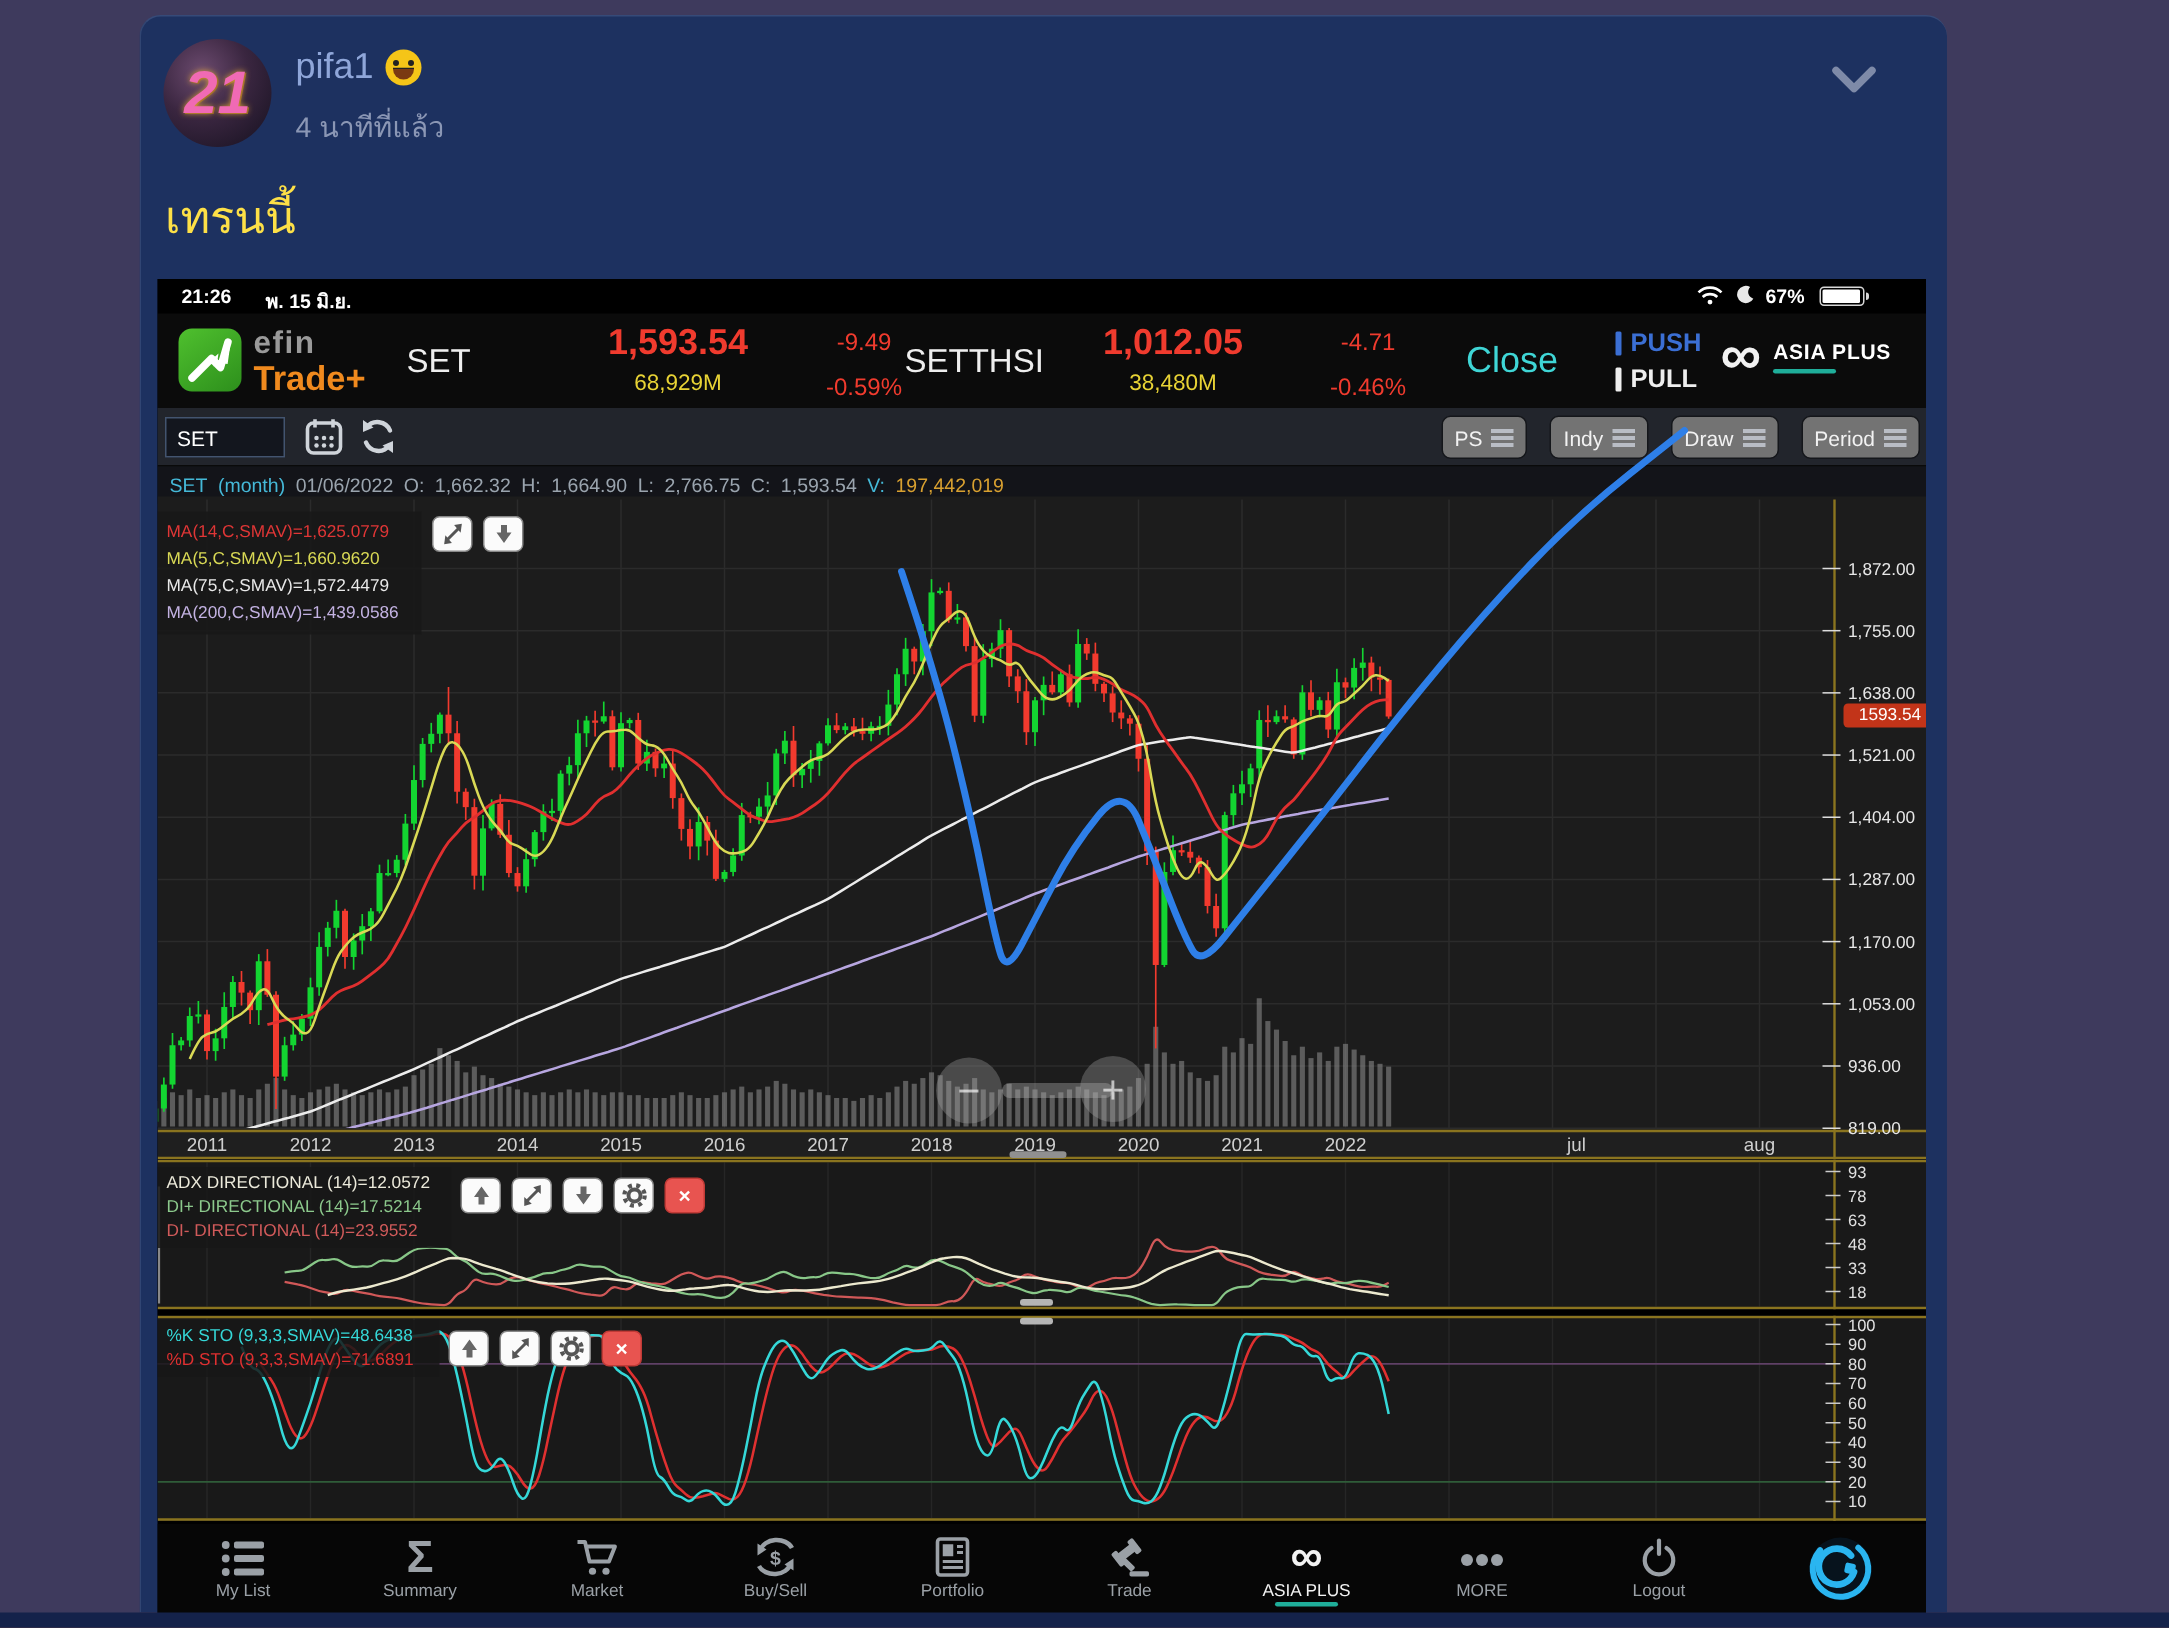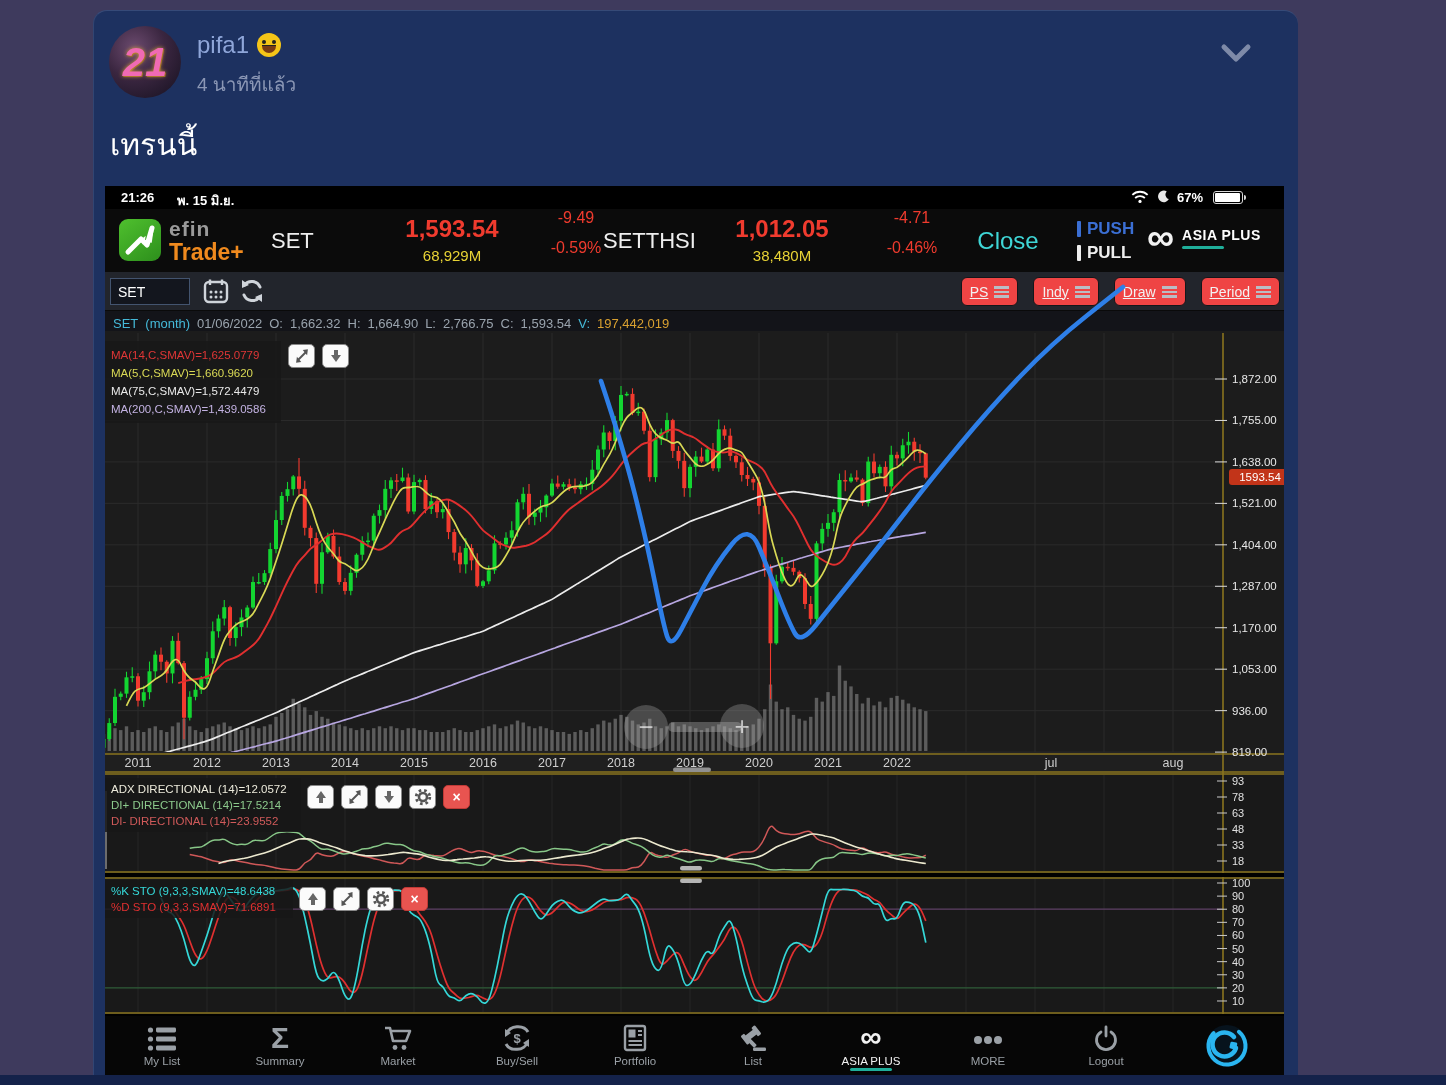--- a/index.html
+++ b/index.html
@@ -10,21 +10,21 @@
         border-radius:14px 14px 0 0;border-top:1px solid rgba(130,150,190,.25);border-left:1px solid rgba(130,150,190,.2);}
   .avatar{position:absolute;left:15px;top:15px;width:72px;height:72px;border-radius:50%;
           background:radial-gradient(circle at 35% 30%,#6b4a6e 0%,#3a2640 45%,#14101e 100%);
           display:flex;align-items:center;justify-content:center;overflow:hidden;}
   .avatar span{font-size:40px;font-weight:bold;color:#f06ab4;text-shadow:0 0 4px #d8a03a,1px 1px 0 #8a5a20;font-style:italic;}
   .username{position:absolute;left:103px;top:20px;font-size:24px;color:#8fa6d9;display:flex;align-items:center;gap:8px;}
   .smiley{width:24px;height:24px;border-radius:50%;background:#f5c518;position:relative;display:inline-block;}
   .smiley:before{content:"";position:absolute;left:5px;top:7px;width:4px;height:4px;border-radius:50%;background:#222;box-shadow:10px 0 0 #222;}
   .smiley:after{content:"";position:absolute;left:5px;top:12px;width:14px;height:7px;border-radius:0 0 8px 8px;background:#7a3a12;border-top:1px solid #222;}
   .timestamp{position:absolute;left:103px;top:58px;font-size:19px;color:#8b97b5;}
-  .post-text{position:absolute;left:16px;top:110px;font-size:30px;color:#ffffff;}
+  .post-text{position:absolute;left:16px;top:110px;font-size:30px;color:#fde047;}
   .chevron{position:absolute;right:46px;top:32px;width:32px;height:22px;cursor:pointer;}
   
   .shot{position:absolute;left:11px;top:175px;width:1179px;height:890px;background:#000;overflow:hidden;}
   .statusbar{position:absolute;left:0;top:0;width:1179px;height:23px;background:#000;color:#fff;font-size:13px;font-weight:bold;}
   .statusbar .time{position:absolute;left:16px;top:4px;}
   .statusbar .date{position:absolute;left:72px;top:4px;}
   .battery{position:absolute;left:1108px;top:5px;width:30px;height:13px;border:1px solid #d8d8d8;border-radius:3px;}
   .battery i{position:absolute;left:1px;top:1px;bottom:1px;width:25px;background:#fff;border-radius:1px;}
   .battery:after{content:"";position:absolute;right:-4px;top:3px;width:2px;height:5px;background:#d8d8d8;border-radius:0 2px 2px 0;}
   .batt-pct{position:absolute;left:1072px;top:4px;font-weight:bold;}
@@ -33,36 +33,36 @@
   
   .apphead{position:absolute;left:0;top:23px;width:1179px;height:63px;background:#0b0b0b;}
   .logo-sq{position:absolute;left:14px;top:10px;width:42px;height:42px;background:linear-gradient(145deg,#4fc02e,#2d8f1c);border-radius:9px;}
   .logo-efin{position:absolute;left:64px;top:8px;font-size:21px;font-weight:bold;color:#9a9a9a;letter-spacing:1px;}
   .logo-trade{position:absolute;left:64px;top:30px;font-size:23px;font-weight:bold;color:#f08a1e;}
   .hd-sym{position:absolute;top:0;height:63px;display:flex;align-items:center;font-size:22px;color:#eee;}
   .hd-col{position:absolute;top:0;width:170px;text-align:center;}
   .hd-col .v{font-size:24px;font-weight:bold;color:#f03b2e;margin-top:6px;}
   .hd-col .s{font-size:15px;color:#e8d335;margin-top:4px;}
   .hd-chg{position:absolute;top:0;width:110px;text-align:center;font-size:16px;color:#f03b2e;}
-  .hd-chg .c1{} .hd-chg .c2{margin-top:12px;}
+  .hd-chg .c1{margin-top:11px;} .hd-chg .c2{margin-top:12px;}
   .hd-close{position:absolute;left:858px;top:0;width:90px;height:63px;line-height:63px;text-align:center;font-size:24px;color:#3fd6d6;}
   .pushpull{position:absolute;left:972px;top:8px;font-size:17px;font-weight:bold;}
   .pushpull .row{display:flex;align-items:center;gap:6px;height:24px;}
   .pushpull .bar{width:4px;height:16px;border-radius:1px;}
   .brand{position:absolute;left:1042px;top:8px;display:flex;align-items:center;gap:8px;color:#fff;}
   .brand .inf{font-size:38px;font-weight:bold;line-height:40px;color:#f2f2f2;}
   .brand .nm{font-size:14px;font-weight:bold;letter-spacing:.5px;}
   .teal-bar{height:3px;width:42px;background:#1fae9a;border-radius:2px;margin-top:2px;}
   
   .toolbar{position:absolute;left:0;top:86px;width:1179px;height:39px;background:#22252c;border-bottom:1px solid #0a0a0a;}
   .sym-input{position:absolute;left:5px;top:6px;width:80px;height:27px;background:#13161e;border:1px solid #43546f;color:#fff;font-size:14px;padding:0 7px;}
   .tb-ic{position:absolute;top:5px;width:28px;height:28px;}
   .tb-btns{position:absolute;right:4px;top:5px;display:flex;gap:15px;}
-  .tb-btn{height:29px;min-width:56px;background:#ef4444;border:1px solid #14161a;border-radius:6px;color:#f2f2f2;
-          font-size:14px;display:flex;align-items:center;justify-content:center;gap:6px;padding:0 8px;cursor:pointer;text-decoration:underline;}
+  .tb-btn{height:29px;min-width:56px;background:#737373;border:1px solid #14161a;border-radius:6px;color:#f2f2f2;
+          font-size:14px;display:flex;align-items:center;justify-content:center;gap:6px;padding:0 8px;cursor:pointer;}
   .burger{width:15px;height:12px;background:repeating-linear-gradient(#b9bdc5 0 2.6px,transparent 2.6px 4.7px);}
   
   .infoline{position:absolute;left:0;top:125px;width:1179px;height:25px;background:#131419;font-size:13px;display:flex;align-items:center;gap:7px;padding-left:8px;color:#9aa4ae;}
   .cy{color:#45b9d8;} .vv{color:#d8a030;}
   
   #main-svg{position:absolute;left:0;top:145px;}
   #trend-svg{position:absolute;left:0;top:0;pointer-events:none;z-index:30;}
   #adx-svg{position:absolute;left:0;top:587px;}
   #sto-svg{position:absolute;left:0;top:691px;background:#191919;}
   .gap-strip{position:absolute;left:0;top:687px;width:1179px;height:4px;background:#000;}
@@ -979,21 +979,21 @@
               <svg width="30" height="27" viewBox="0 0 30 27">
                 <g fill="#9aa0a6" transform="rotate(-38 13 10)">
                   <rect x="6" y="7" width="14" height="6" rx="1"></rect>
                   <rect x="4" y="4.5" width="4.5" height="11" rx="1.2"></rect>
                   <rect x="17.5" y="4.5" width="4.5" height="11" rx="1.2"></rect>
                 </g>
                 <rect x="12" y="13" width="4" height="10" rx="1" fill="#9aa0a6" transform="rotate(-45 14 18)"></rect>
                 <rect x="15" y="22.5" width="13" height="3.5" rx="1.2" fill="#9aa0a6"></rect>
               </svg>
             </div>
-            <div class="lb">List</div>
+            <div class="lb">Trade</div>
           </div>
           <div class="nav-item bright" style="left: 766px;">
             <div class="ic">
               <svg width="34" height="26" viewBox="0 0 34 26">
                 <text x="17" y="21" text-anchor="middle" font-size="30" font-weight="bold" fill="#f2f2f2">∞</text>
               </svg>
             </div>
             <div class="lb">ASIA PLUS</div>
             <div class="teal-bar" style="margin: 1px auto 0px;"></div>
           </div>

